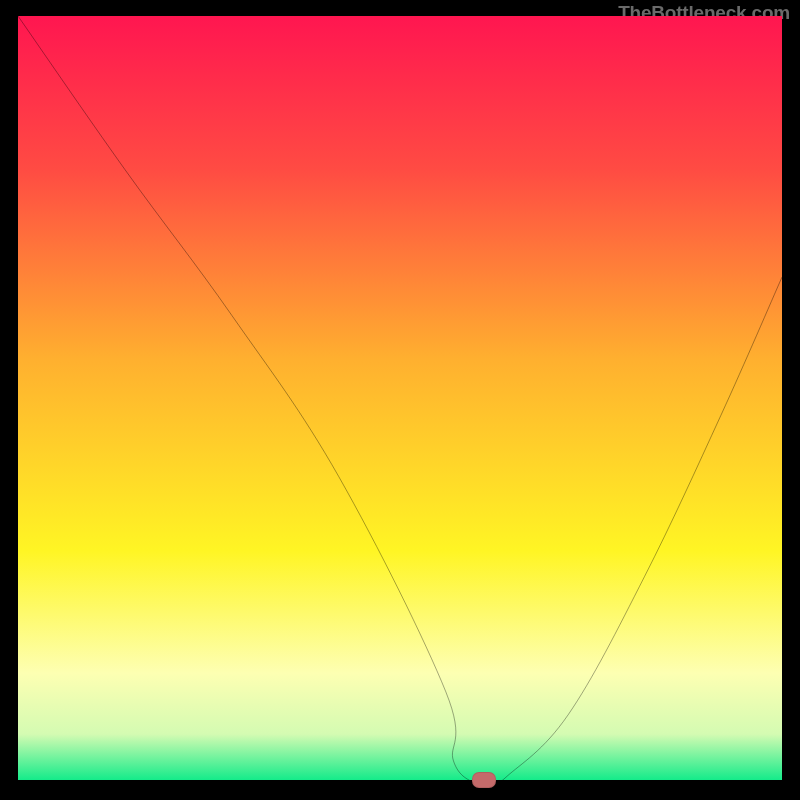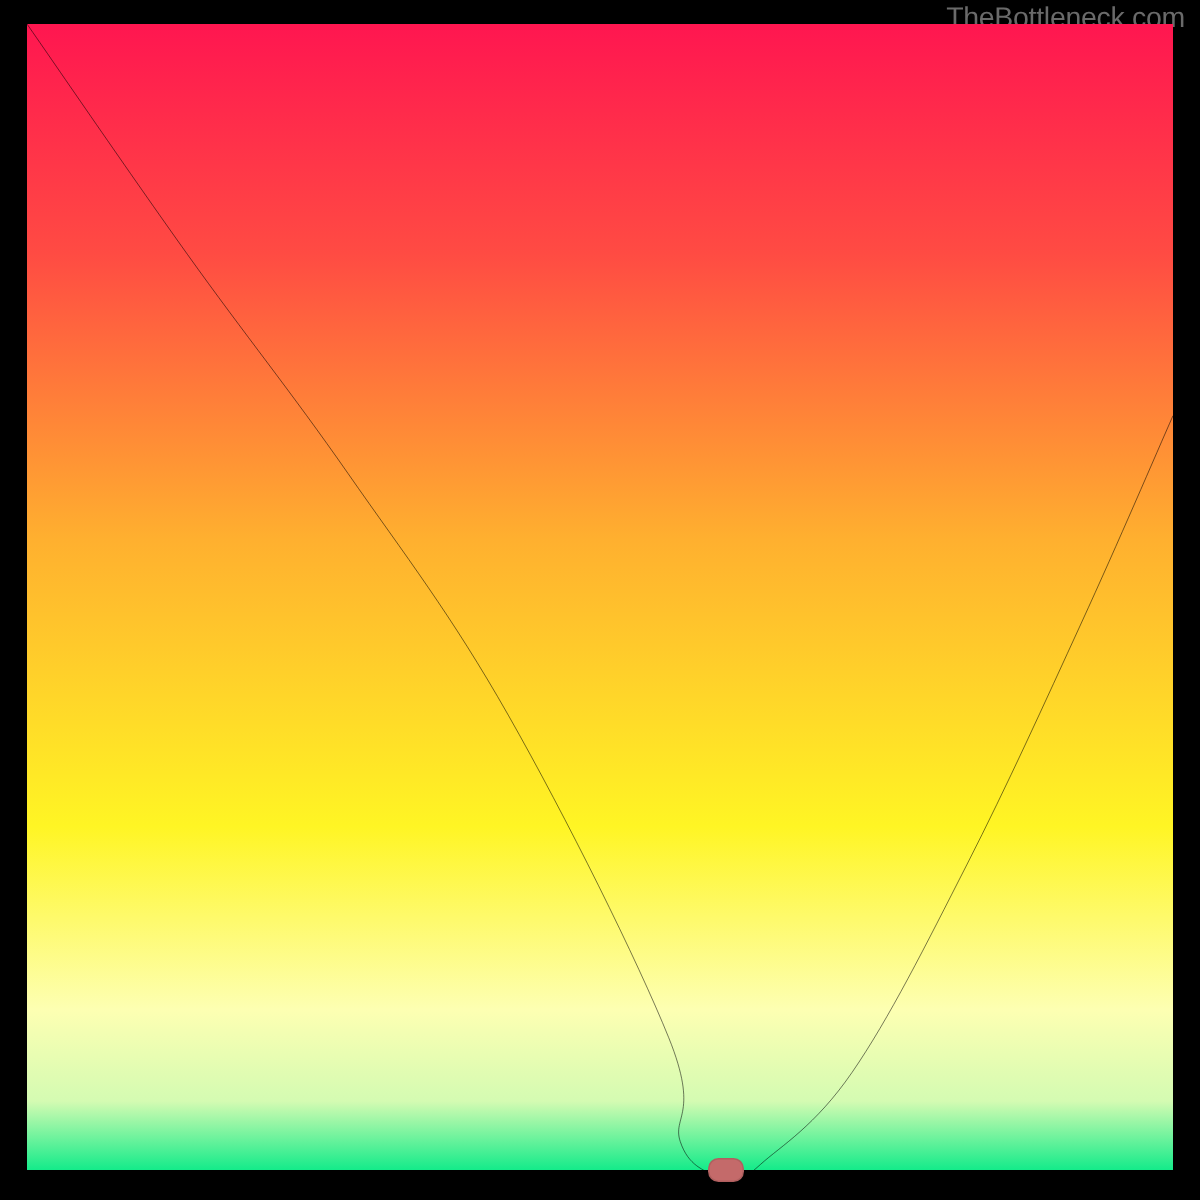--- a/index.html
+++ b/index.html
@@ -43,21 +43,21 @@
     transform: translate(-50%, -50%);
     background: #c46a6a;
     border: 1px solid rgba(0,0,0,0.1);
   }
   .attribution {
     position: absolute;
     top: 2px;
     right: 10px;
     font-size: 19px;
     color: #6a6a6a;
-    font-weight: 400;
+    font-weight: 700;
     letter-spacing: -0.2px;
     text-align: right;
   }
 </style>
 </head>
 <body>
 
 <div class="stage">
 
   <div class="attribution">TheBottleneck.com</div>

